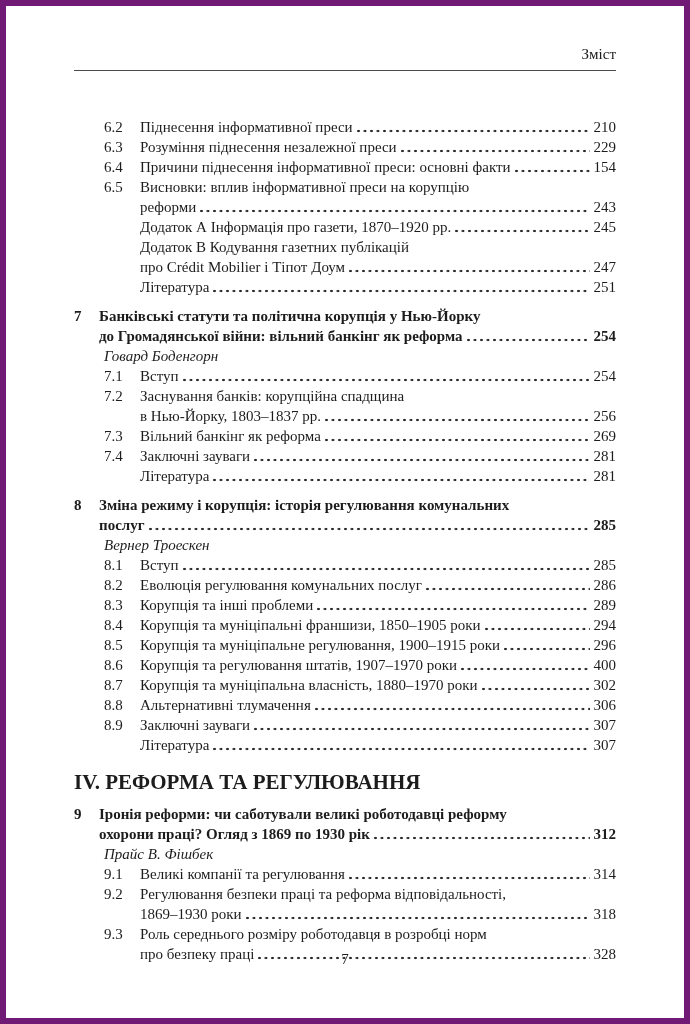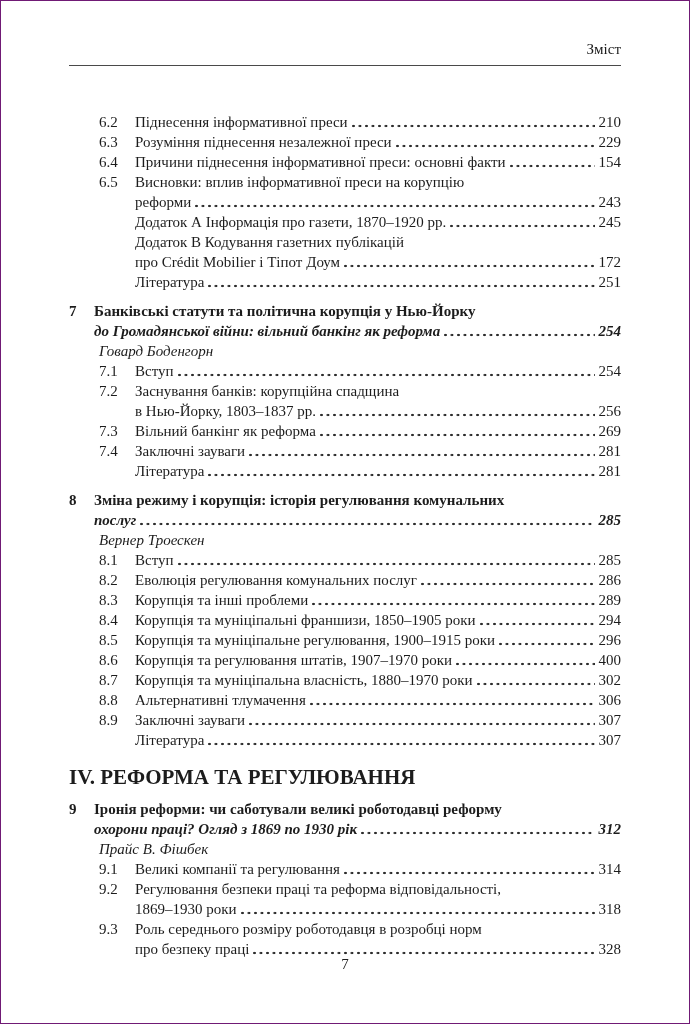--- a/index.html
+++ b/index.html
@@ -3,21 +3,21 @@
 <meta charset="utf-8">
 <style>
   html, body { margin: 0; padding: 0; background: #f2f2f2; }
   .page {
     position: relative;
     width: 690px;
     height: 1024px;
     margin: 0 auto;
     background: #ffffff;
     box-sizing: border-box;
-    border: 1px solid #701a75;
+    border: 6px solid #701a75;
     font-family: "Liberation Serif", "DejaVu Serif", serif;
     color: #1c1c1c;
     overflow: hidden;
   }
   .content {
     padding: 38px 68px 0 68px;
   }
   .header-row {
     text-align: right;
     font-size: 15px;
@@ -39,21 +39,21 @@
     margin: 0 2px 4px 4px;
     background-image: radial-gradient(circle at 1.5px 2px, #2b2b2b 1.05px, transparent 1.55px);
     background-size: 6.5px 4px;
     background-repeat: repeat-x;
   }
   .pagenum { flex: 0 0 auto; min-width: 24px; text-align: right; }
 
   
   .entry.chapter { margin-top: 9px; font-weight: bold; }
   .entry.chapter .num { width: 25px; }
-  .entry.chapter .line.cont { padding-left: 25px; font-style: italic; }
+  .entry.chapter .line.cont { padding-left: 25px; }
 
   
   .entry.sub { padding-left: 30px; }
   .entry.sub .num { width: 36px; }
   .entry.sub .line.cont { padding-left: 36px; }
 
   
   .entry.plain { padding-left: 66px; }
 
   
@@ -126,21 +126,21 @@
             <span class="pagenum">245</span>
           </div>
         </div>
         <div class="entry plain">
           <div class="line">
             <span class="text">Додаток В Кодування газетних публікацій</span>
           </div>
           <div class="line cont">
             <span class="text">про Crédit Mobilier і Тіпот Доум</span>
             <span class="dots"></span>
-            <span class="pagenum">172</span>
+            <span class="pagenum">247</span>
           </div>
         </div>
         <div class="entry plain">
           <div class="line">
             <span class="text">Література</span>
             <span class="dots"></span>
             <span class="pagenum">251</span>
           </div>
         </div>
         <div class="entry chapter">

